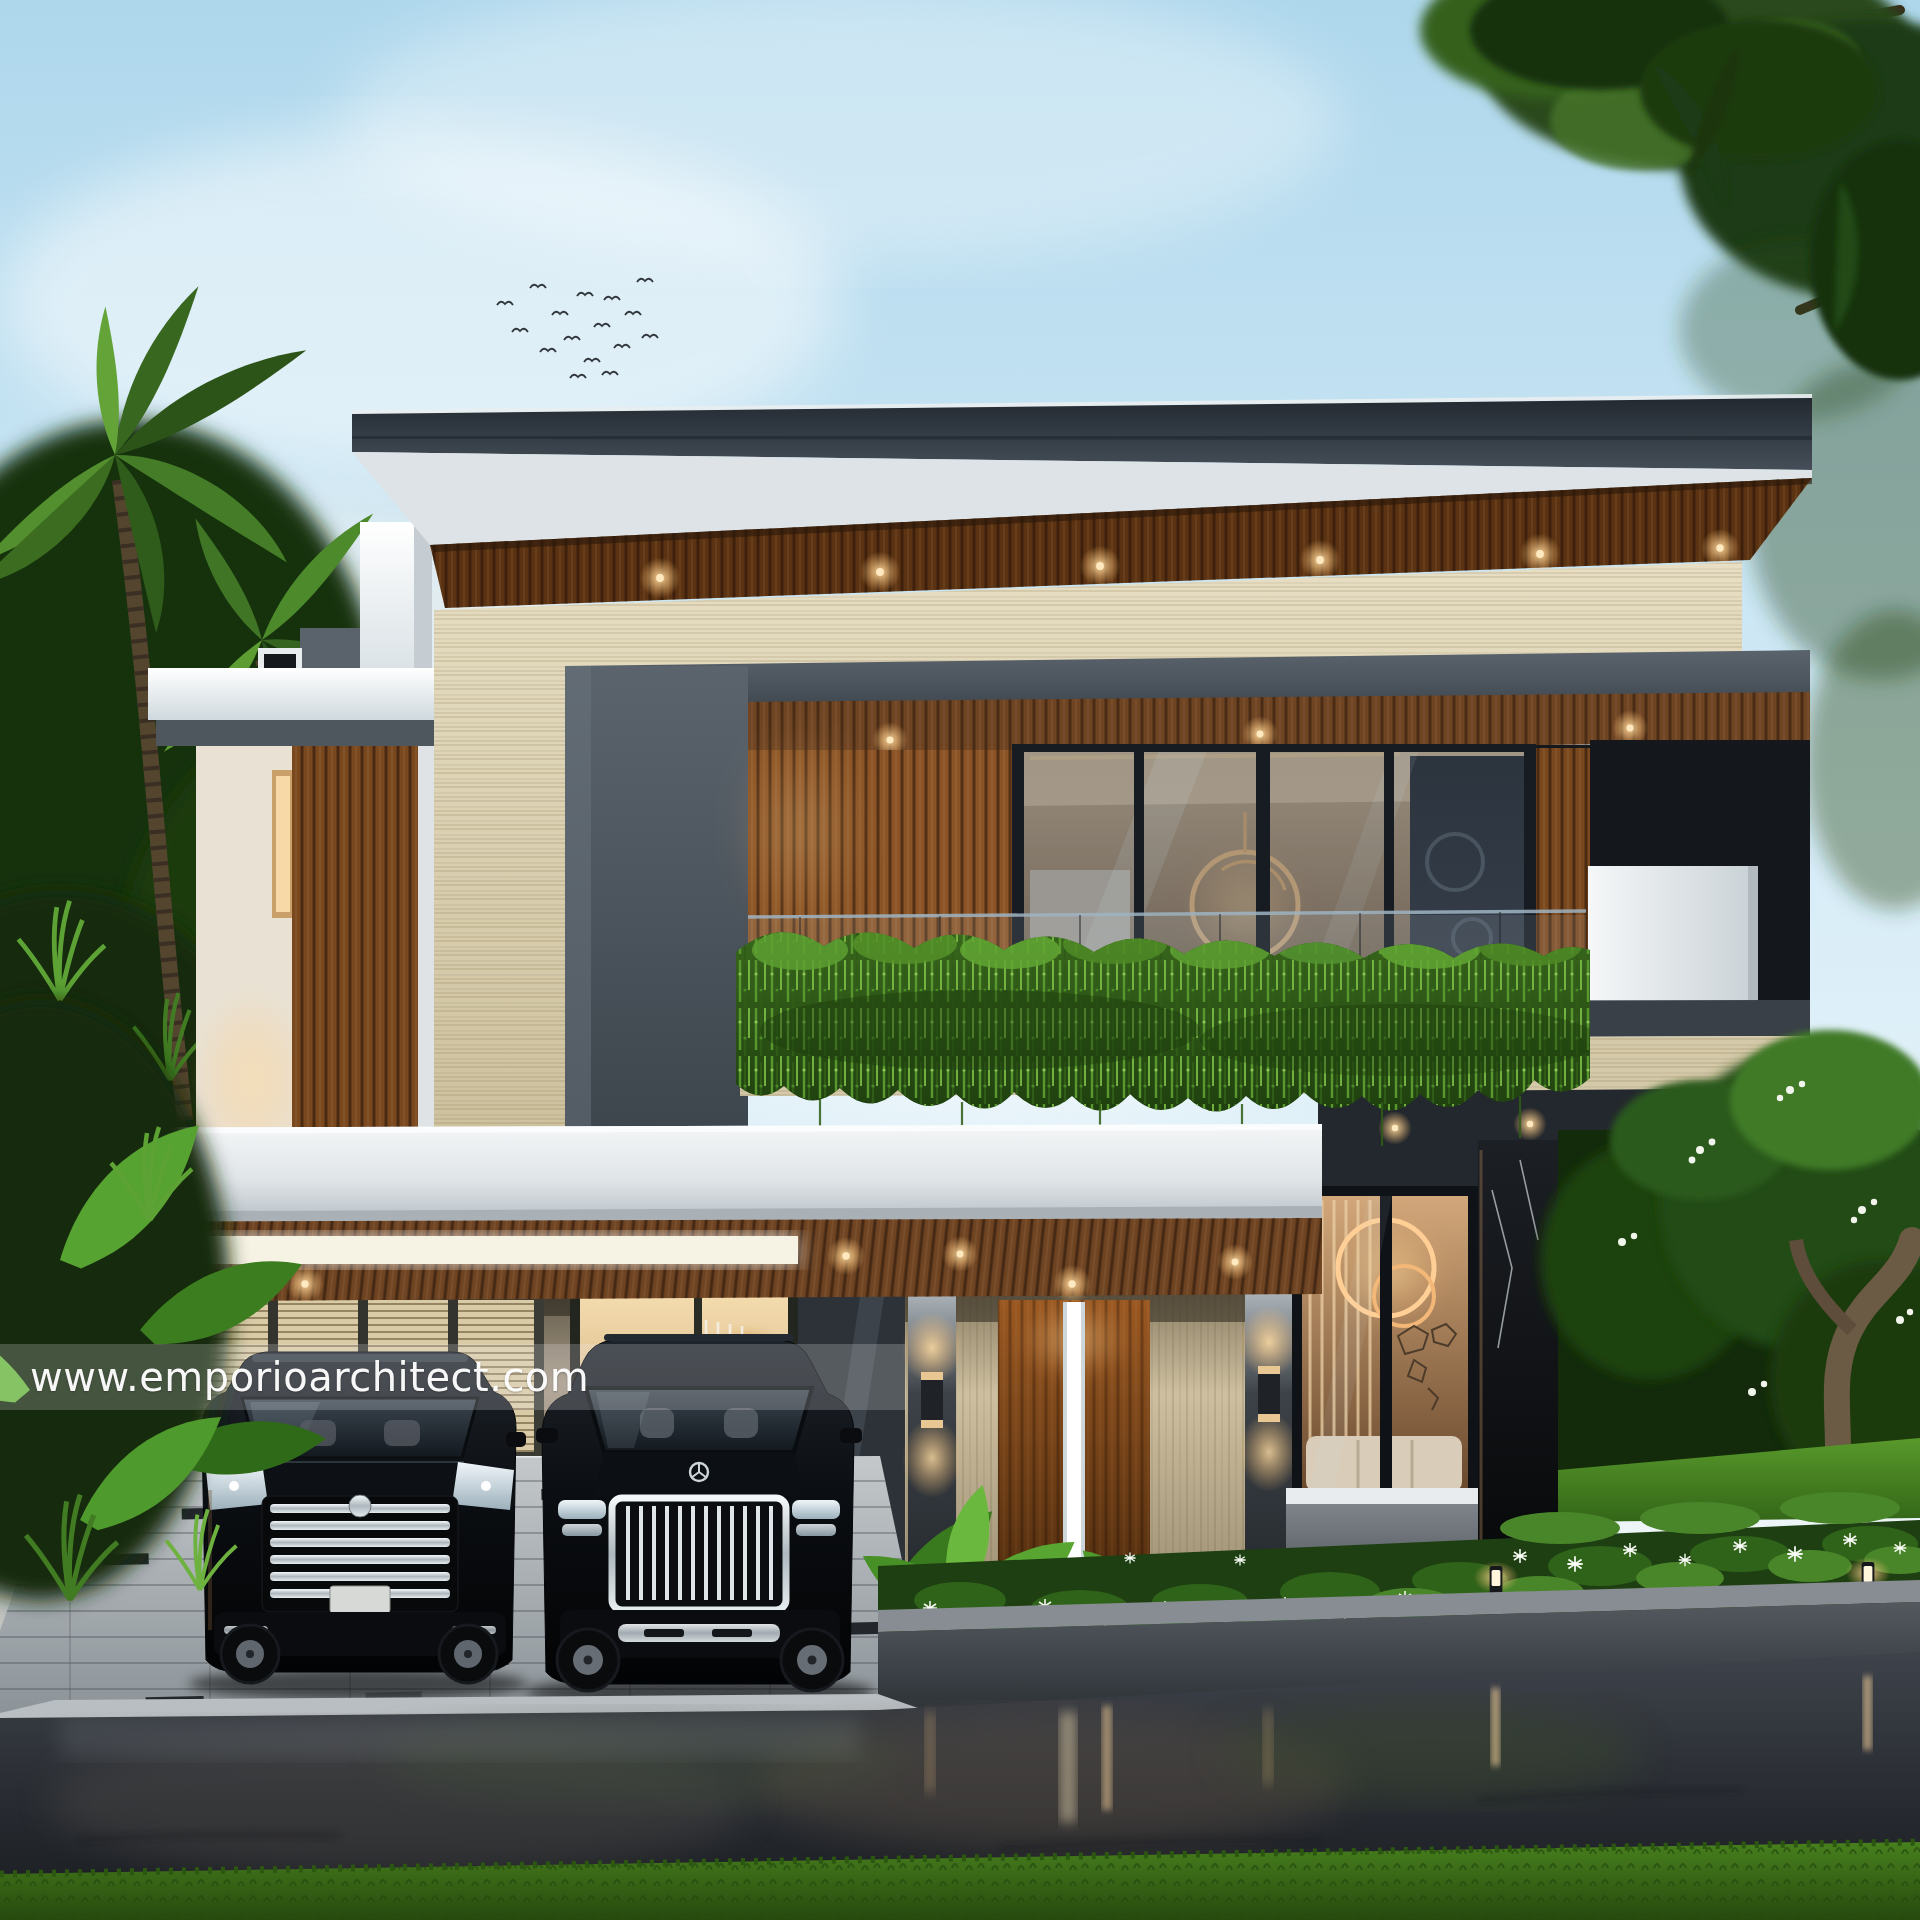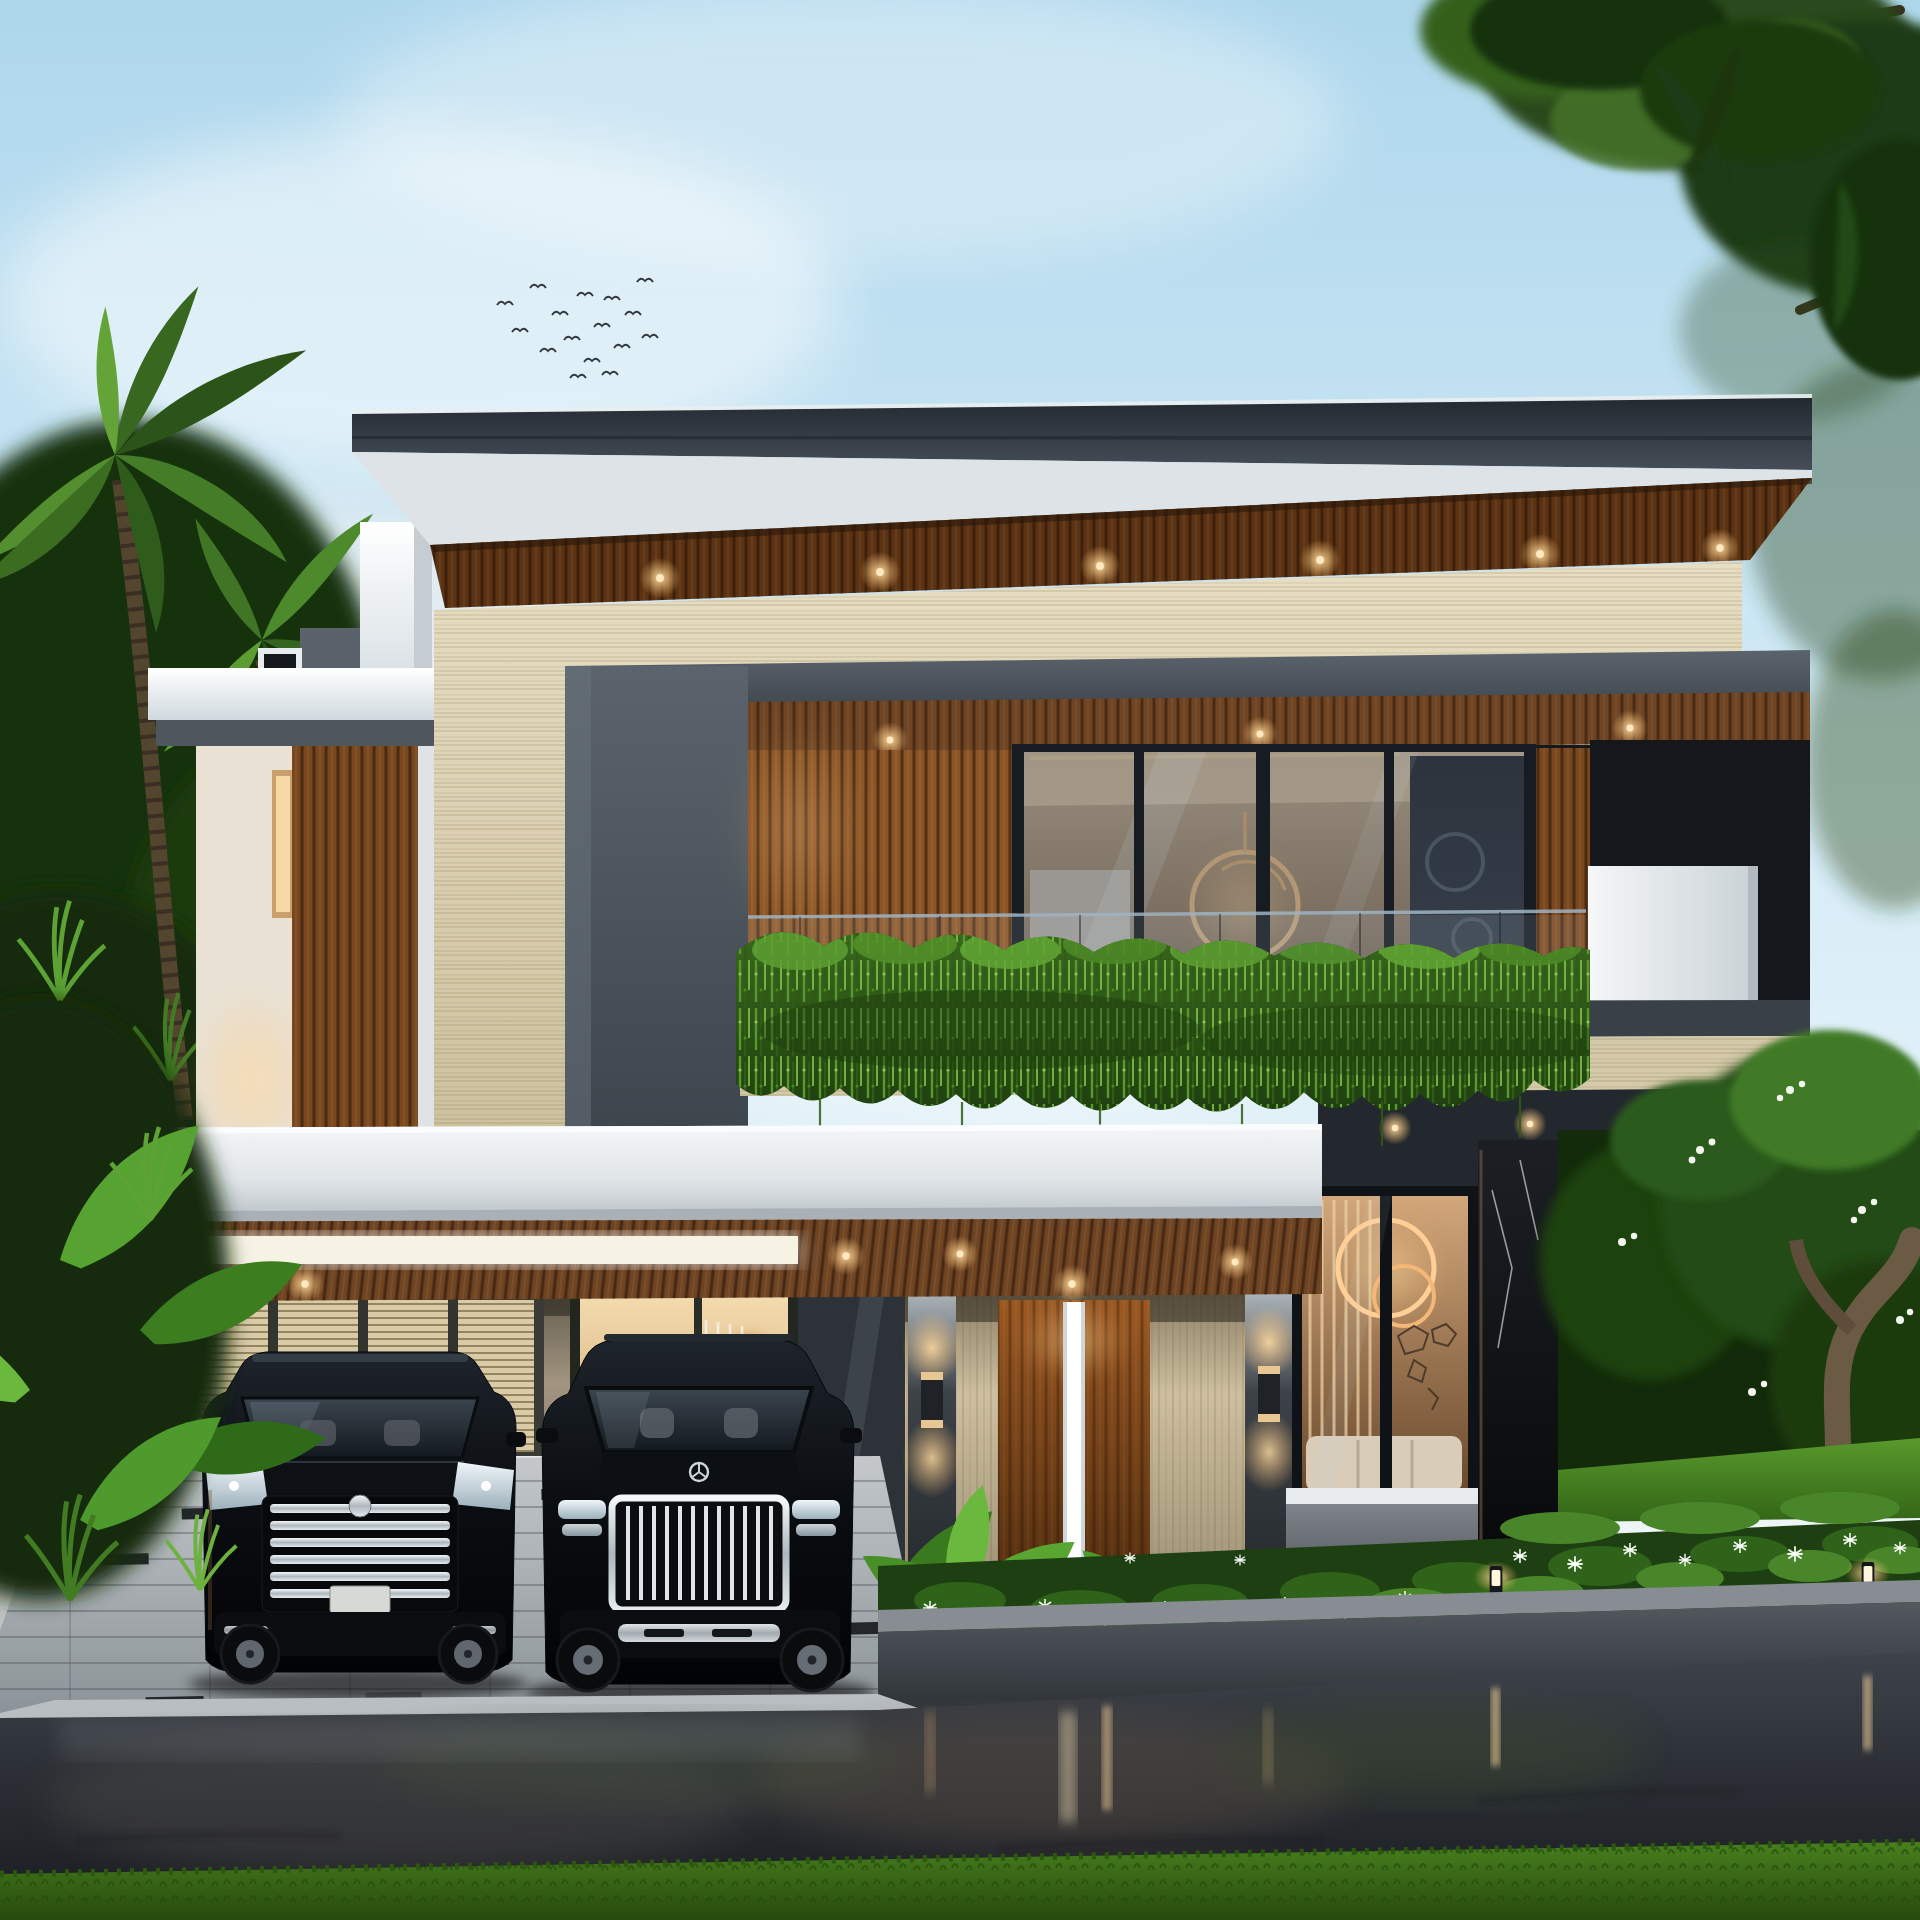--- a/index.html
+++ b/index.html
@@ -790,13 +790,16 @@
   <g filter="url(#b3)">
     <ellipse cx="1600" cy="30" rx="130" ry="60" fill="#16300e"></ellipse>
     <ellipse cx="1760" cy="90" rx="120" ry="70" fill="#1c3a11"></ellipse>
     <ellipse cx="1900" cy="260" rx="90" ry="120" fill="#16300e"></ellipse>
     <use href="#frB" fill="#1d3a12" transform="translate(1650,60) scale(1.6) rotate(40)"></use>
     <use href="#frB" fill="#234a14" transform="translate(1840,180) scale(1.5) rotate(70)"></use>
     <use href="#frA" fill="#1a3510" transform="translate(1740,40) scale(1.5) rotate(120)"></use>
   </g>
 </svg>
 
+<div class="wm">
+  <span>www.emporioarchitect.com</span>
 </div>
+</div>
 
 </body></html>

